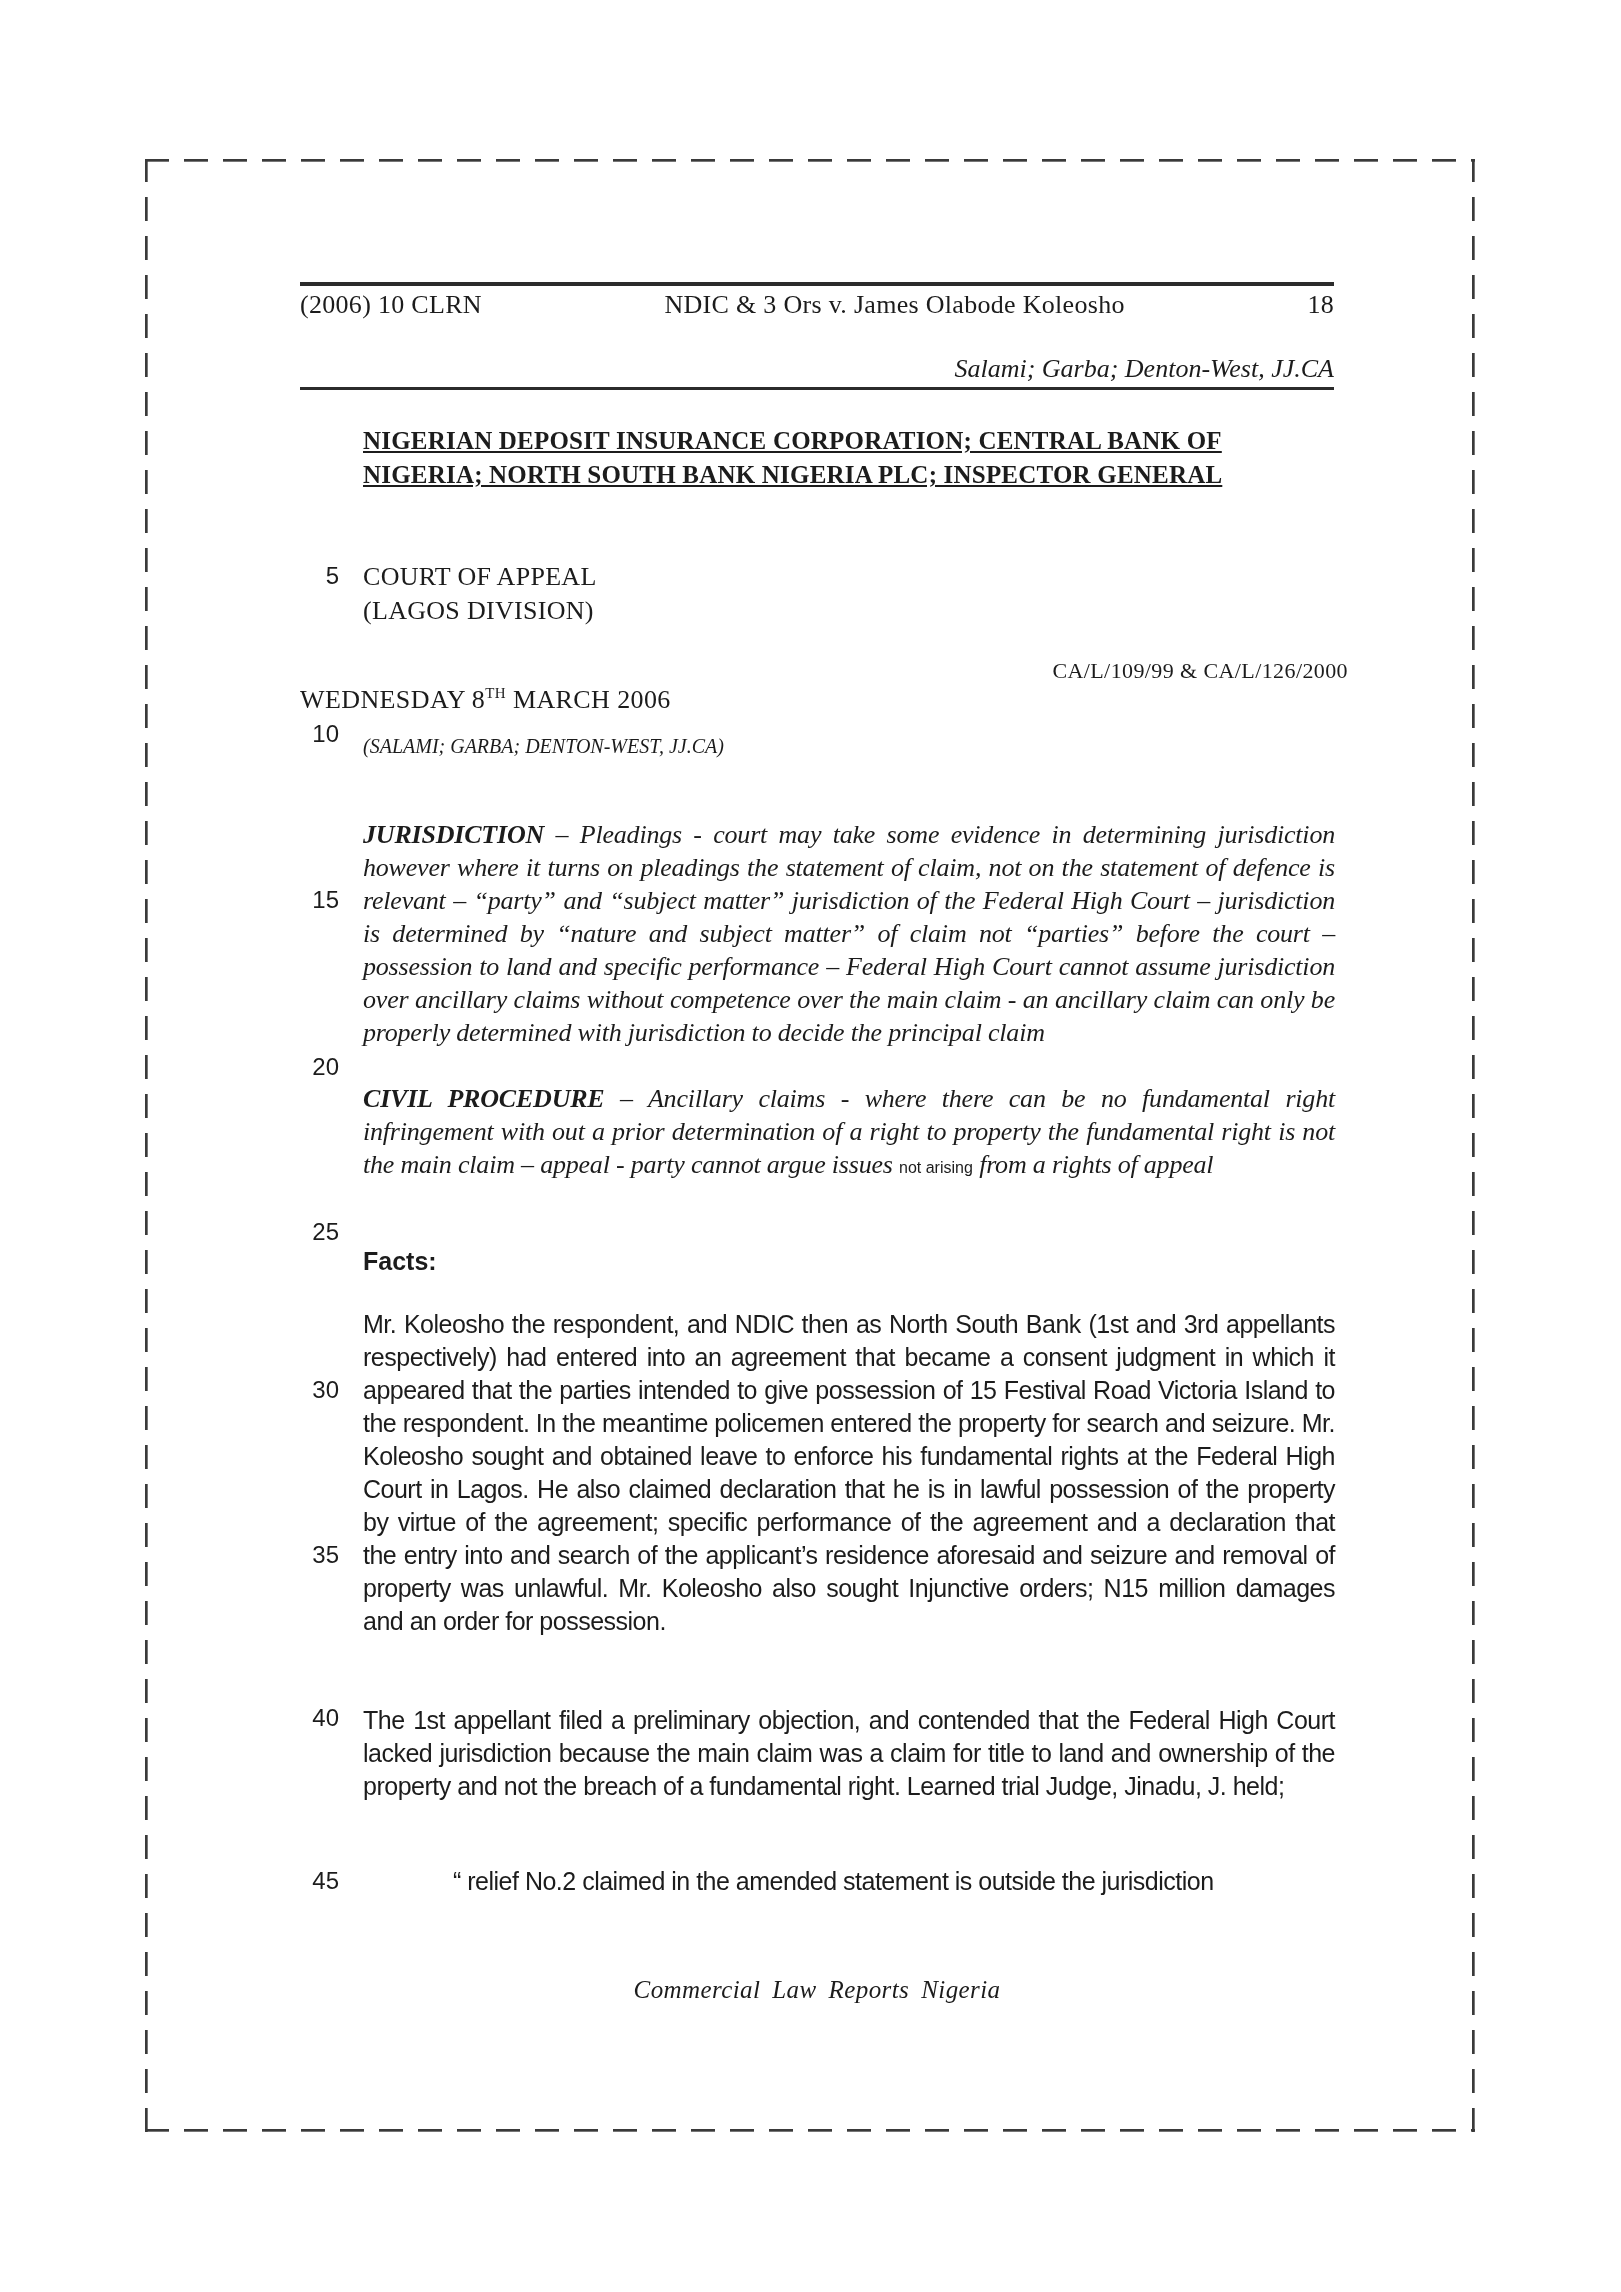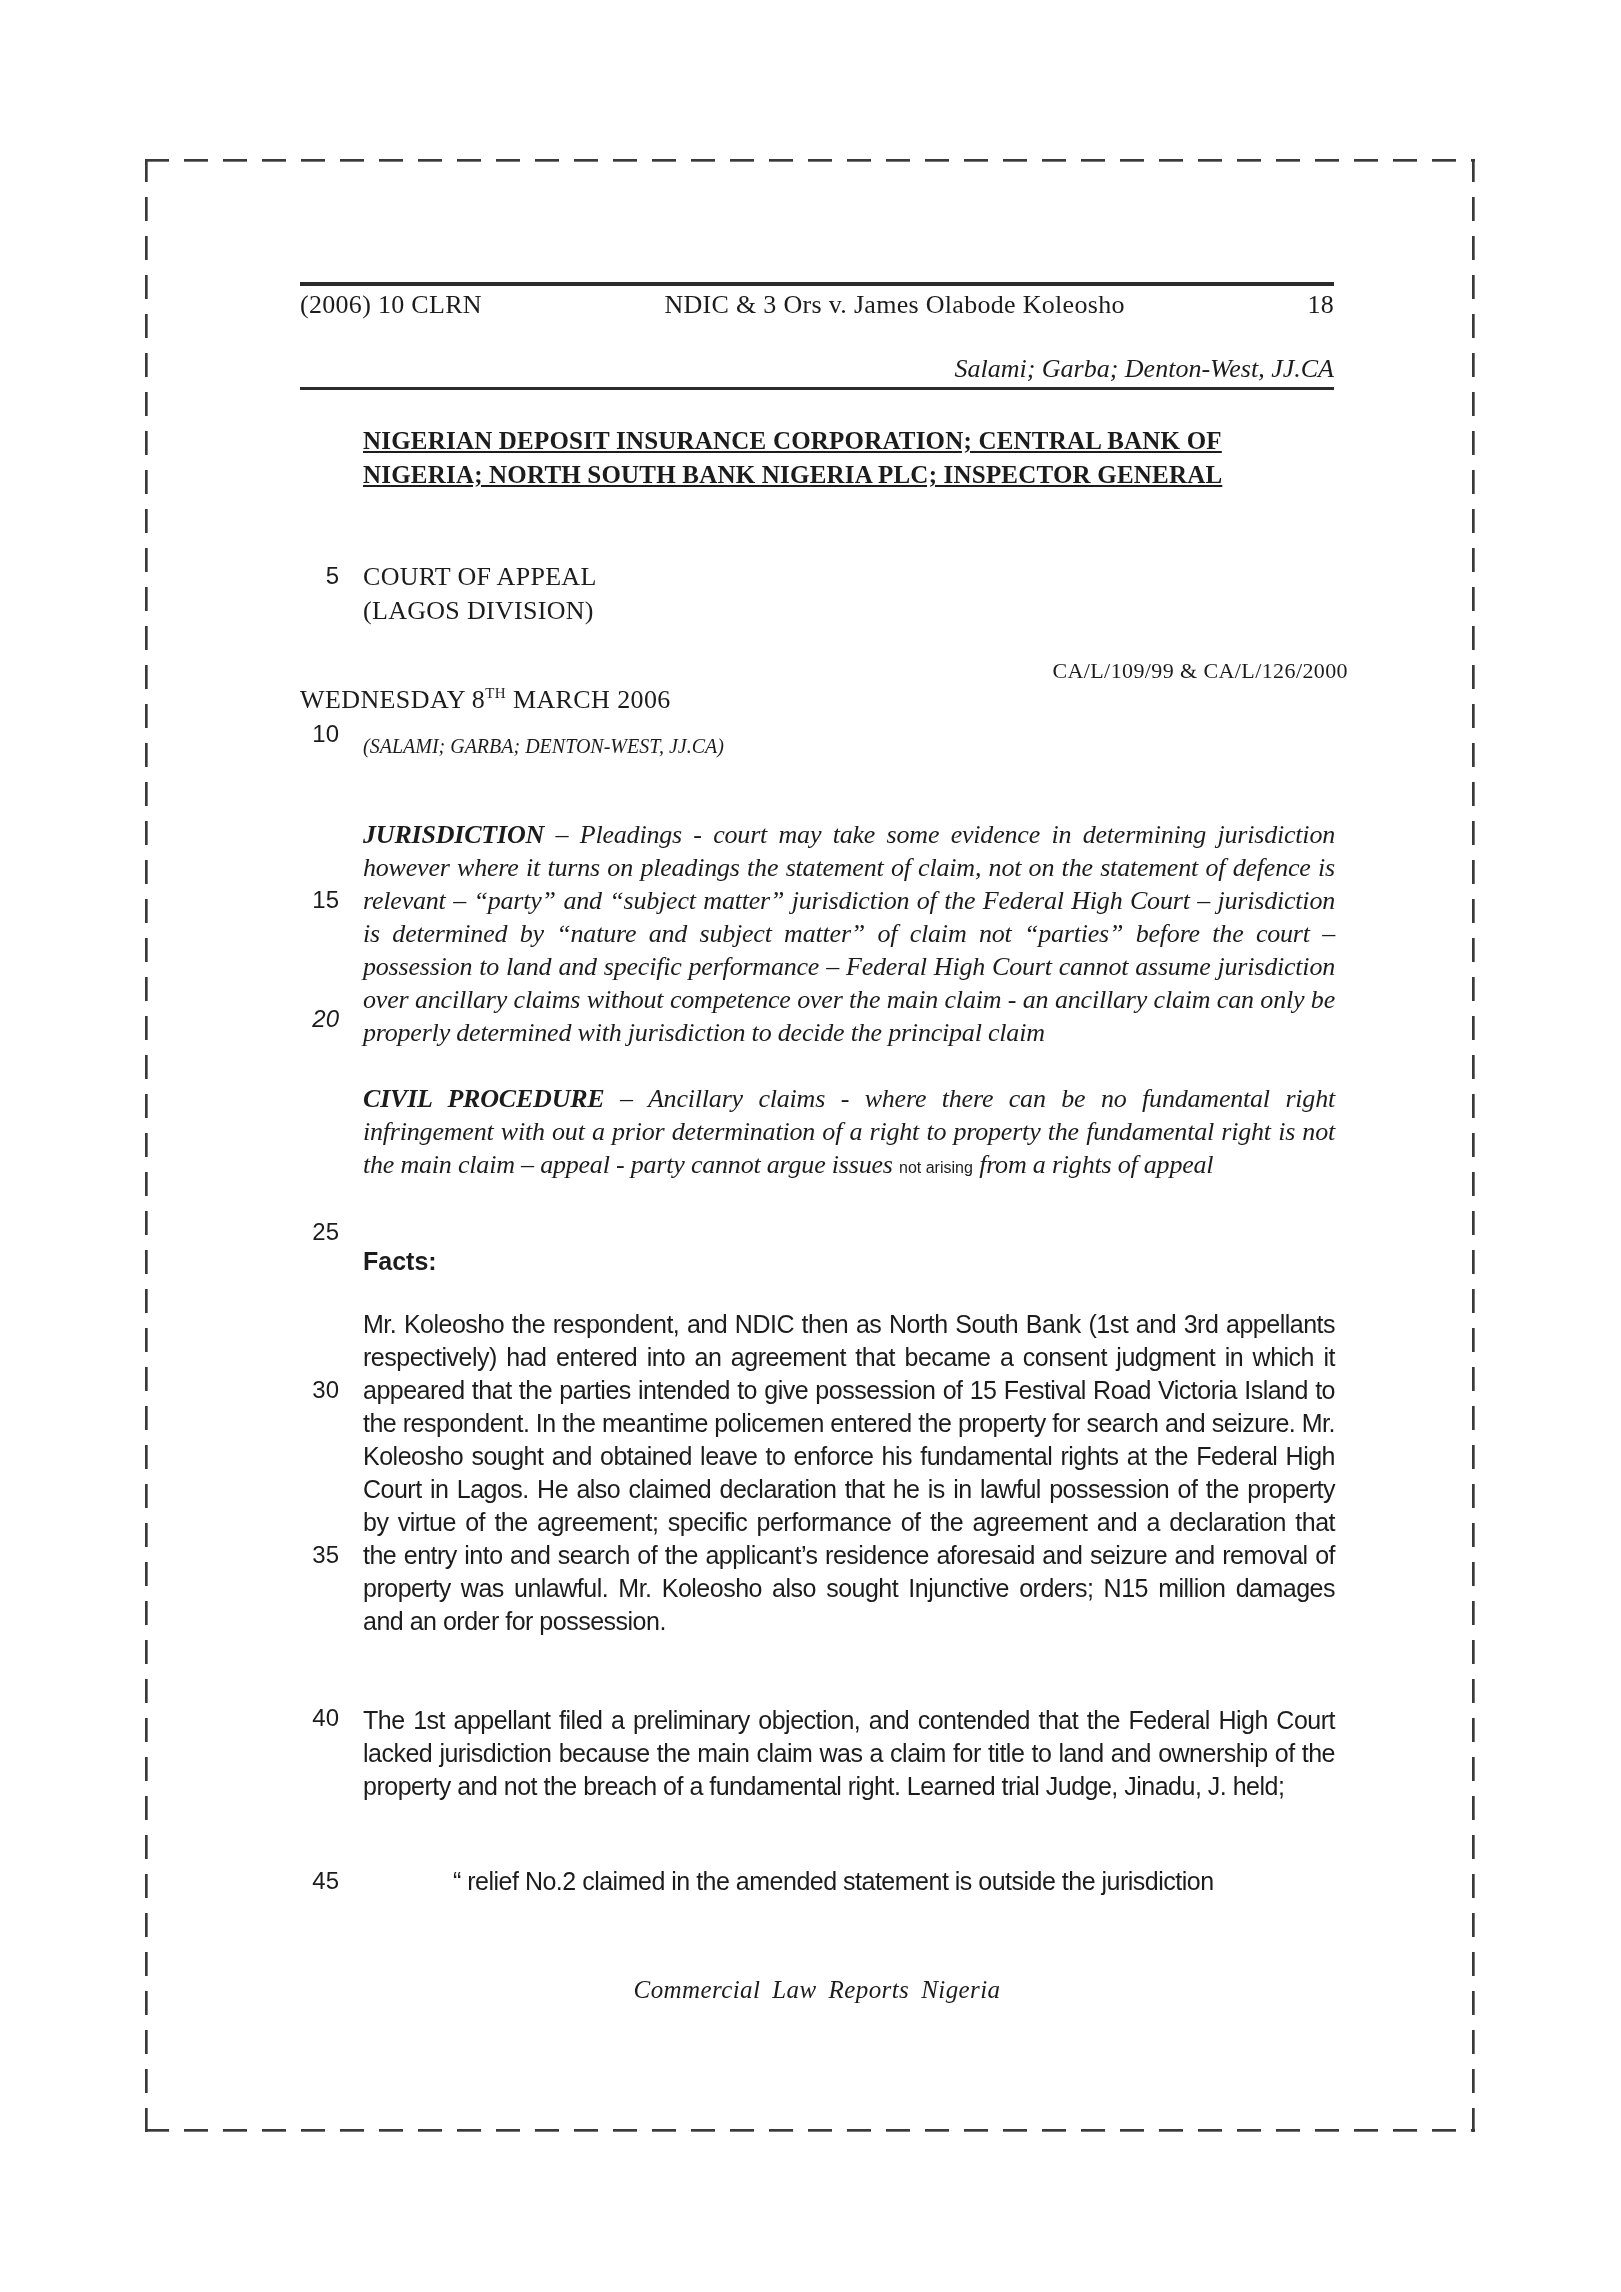--- a/index.html
+++ b/index.html
@@ -87,21 +87,21 @@
     text-align:center; font-style:italic; font-size:25px;
     word-spacing:5.4px; letter-spacing:0.4px;
   }
   .ln {
     position:absolute; left:296px; width:43px; text-align:right;
     font-family:"Liberation Sans","DejaVu Sans",sans-serif; font-size:24px;
   }
   .ln-0 { top:562px; }
   .ln-1 { top:720px; }
   .ln-2 { top:886px; }
-  .ln-3 { top:1005px;font-style:italic; }
+  .ln-3 { top:1053px; }
   .ln-4 { top:1218px; }
   .ln-5 { top:1376px; }
   .ln-6 { top:1541px; }
   .ln-7 { top:1704px; }
   .ln-8 { top:1867px; }
 </style>
 </head>
 <body>
 
 <div class="page">

